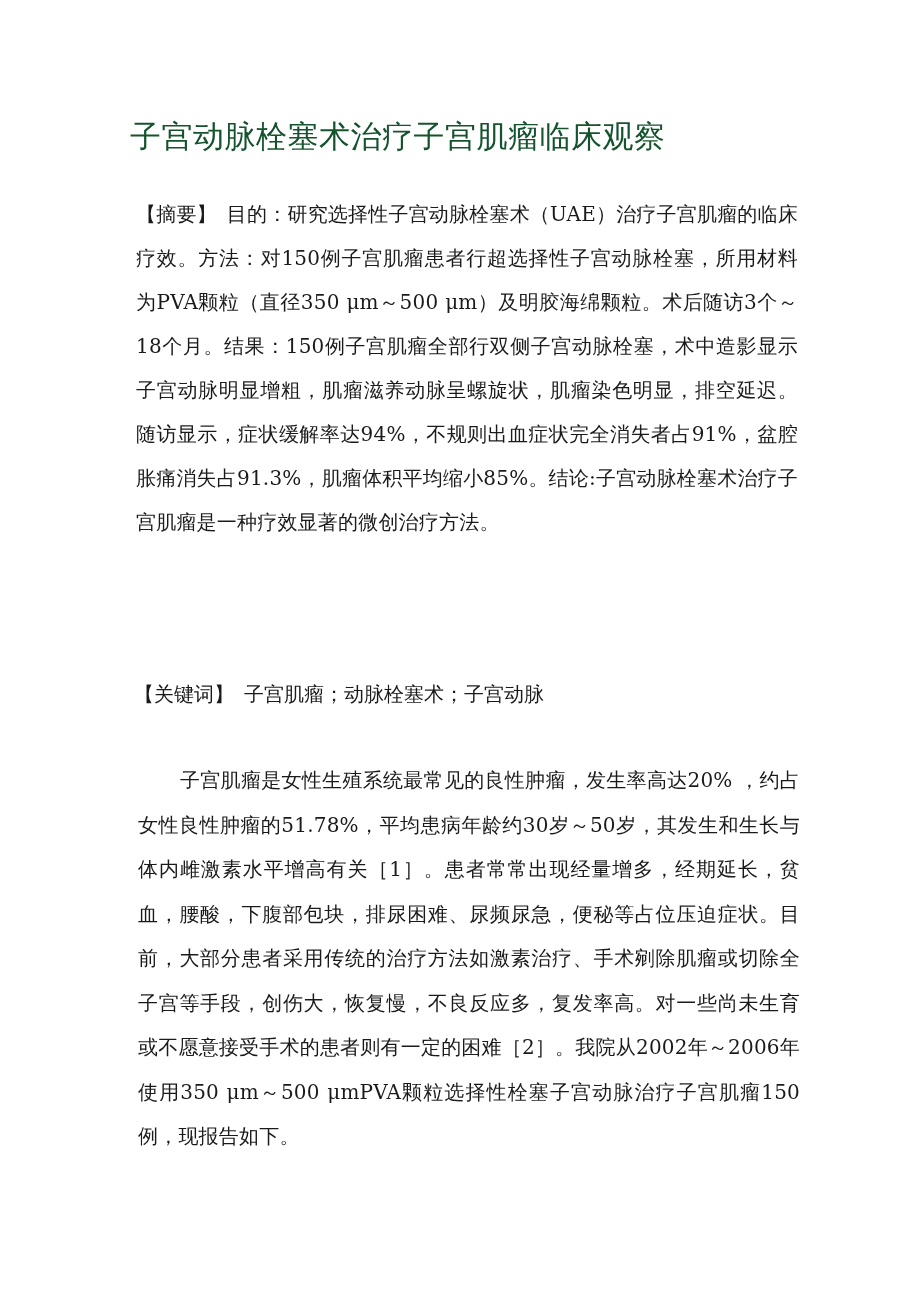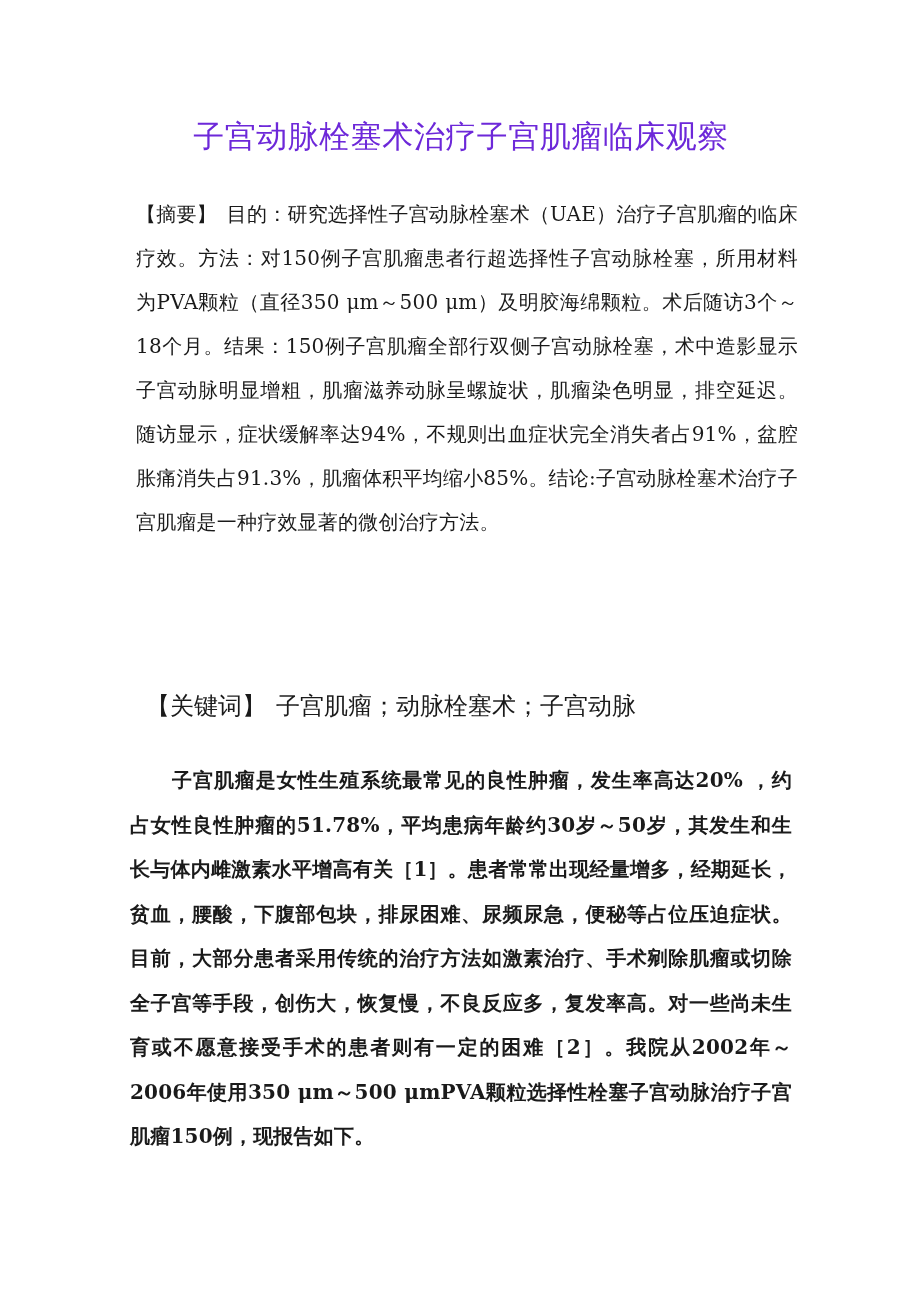--- a/index.html
+++ b/index.html
@@ -19,26 +19,26 @@
       position: absolute;
       left: 130px;
       top: 0;
       width: 662px;
     }
     .title {
       position: absolute;
       top: 114px;
       left: 0;
       width: 662px;
-      text-align: center;
+      text-align: left;
       font-family: "DejaVu Sans", "Liberation Sans", sans-serif;
       font-size: 31px;
       line-height: 44px;
       letter-spacing: 0.5px;
-      color: #6d28d9;
+      color: #14532d;
       font-weight: normal;
       margin: 0;
     }
     .abstract {
       position: absolute;
       top: 186px;
       left: 0;
       width: 662px;
       font-size: 20px;
       line-height: 44px;
@@ -49,37 +49,36 @@
     }
     .abstract .label,
     .keywords .label {
       font-family: "DejaVu Sans", "Liberation Sans", sans-serif;
     }
     .keywords {
       position: absolute;
       top: 668px;
       left: 0;
       width: 662px;
-      font-size: 24px;
+      font-size: 20px;
       line-height: 44px;
-      margin: 16px;
+      margin: 4px;
     }
     .intro {
       position: absolute;
       top: 758px;
-      left: 0;
+      left: 8px;
       width: 662px;
       font-size: 20px;
       line-height: 44.5px;
       text-align: justify;
       text-justify: inter-character;
       text-indent: 42px;
       margin: 0;
       letter-spacing: 0.2px;
-      font-weight: bold;
     }
     .gap { display: inline-block; width: 10px; }
   </style>
 </head>
 <body>
 
 <div class="page">
   <h1 class="title">子宫动脉栓塞术治疗子宫肌瘤临床观察</h1>
 
   <p class="abstract">

